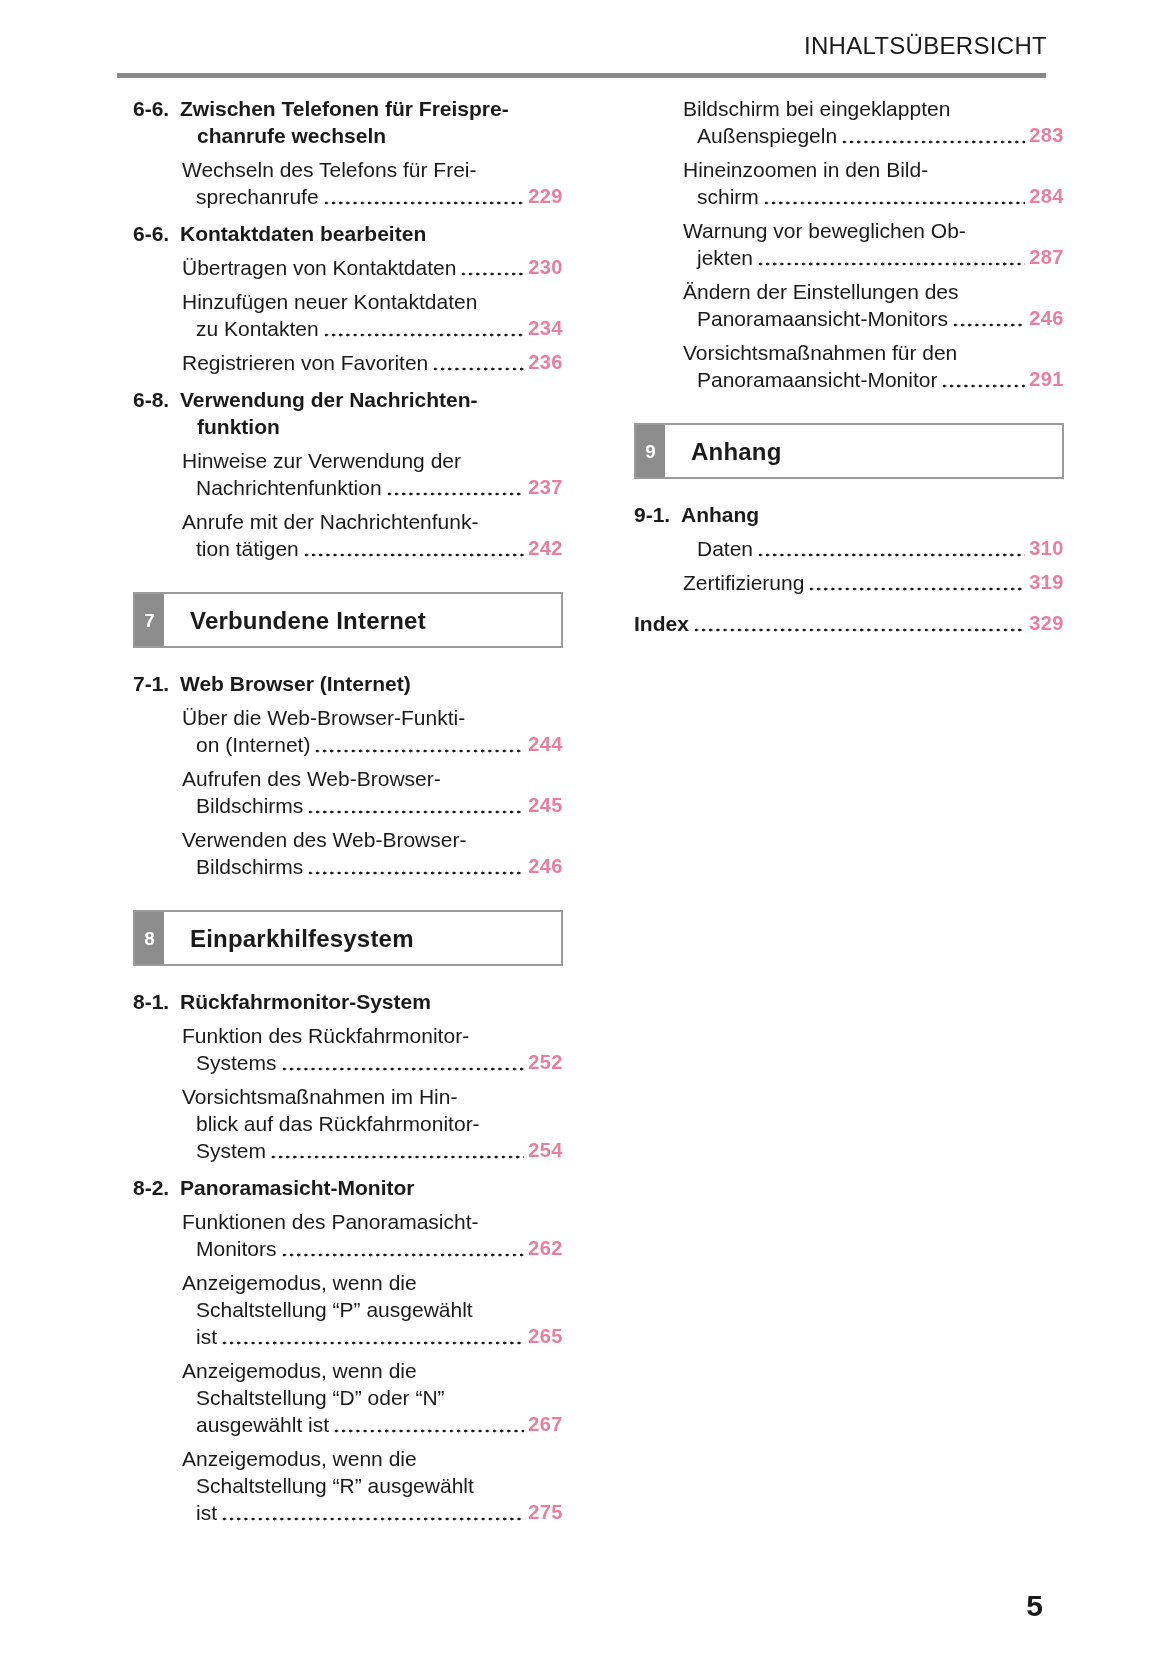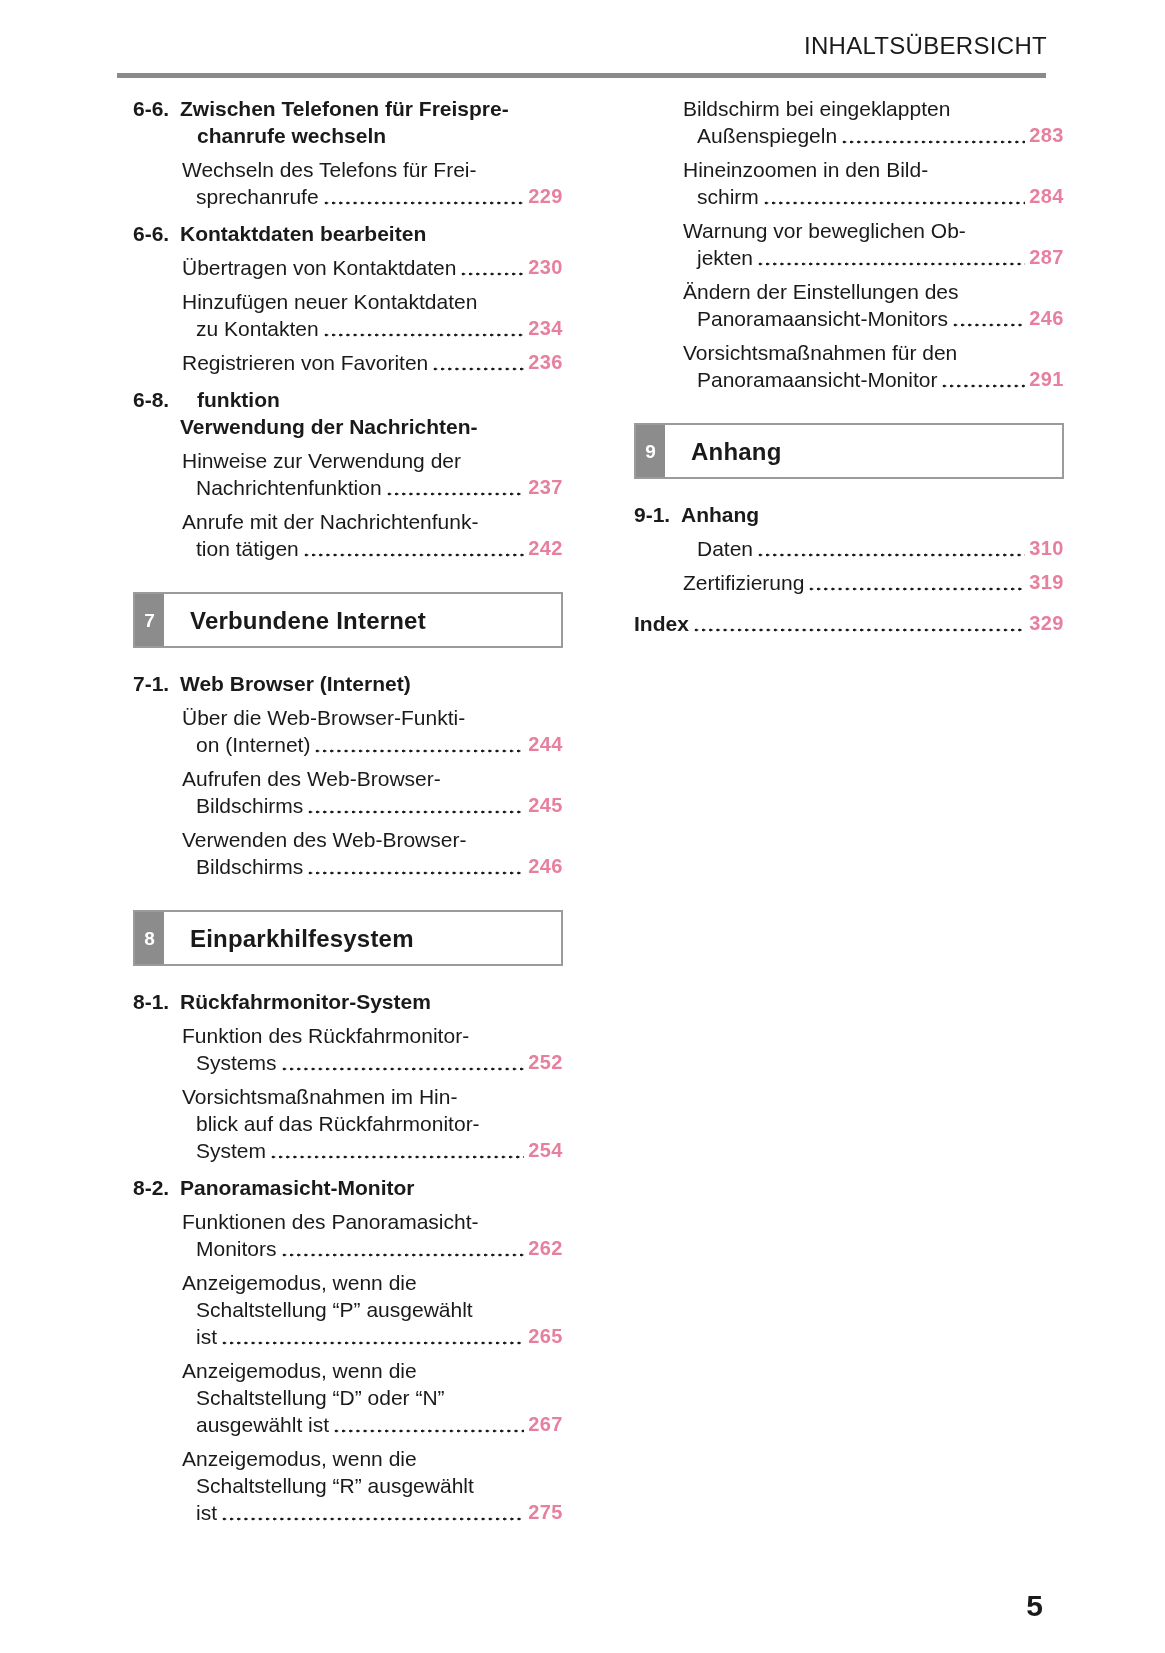--- a/index.html
+++ b/index.html
@@ -157,22 +157,22 @@
         <div class="entry">
           <div class="e-last">
             <span class="e-text">Registrieren von Favoriten</span>
             <span class="leader"></span>
             <span class="pnum">236</span>
           </div>
         </div>
         <div class="sec-heading">
           <span class="sec-num">6-8.</span>
           <div class="sec-lines">
+            <div class="sec-line">Verwendung der Nachrichten-</div>
             <div class="sec-line cont">funktion</div>
-            <div class="sec-line">Verwendung der Nachrichten-</div>
           </div>
         </div>
         <div class="entry">
           <div class="e-line">Hinweise zur Verwendung der</div>
           <div class="e-last wrapped">
             <span class="e-text">Nachrichtenfunktion</span>
             <span class="leader"></span>
             <span class="pnum">237</span>
           </div>
         </div>

